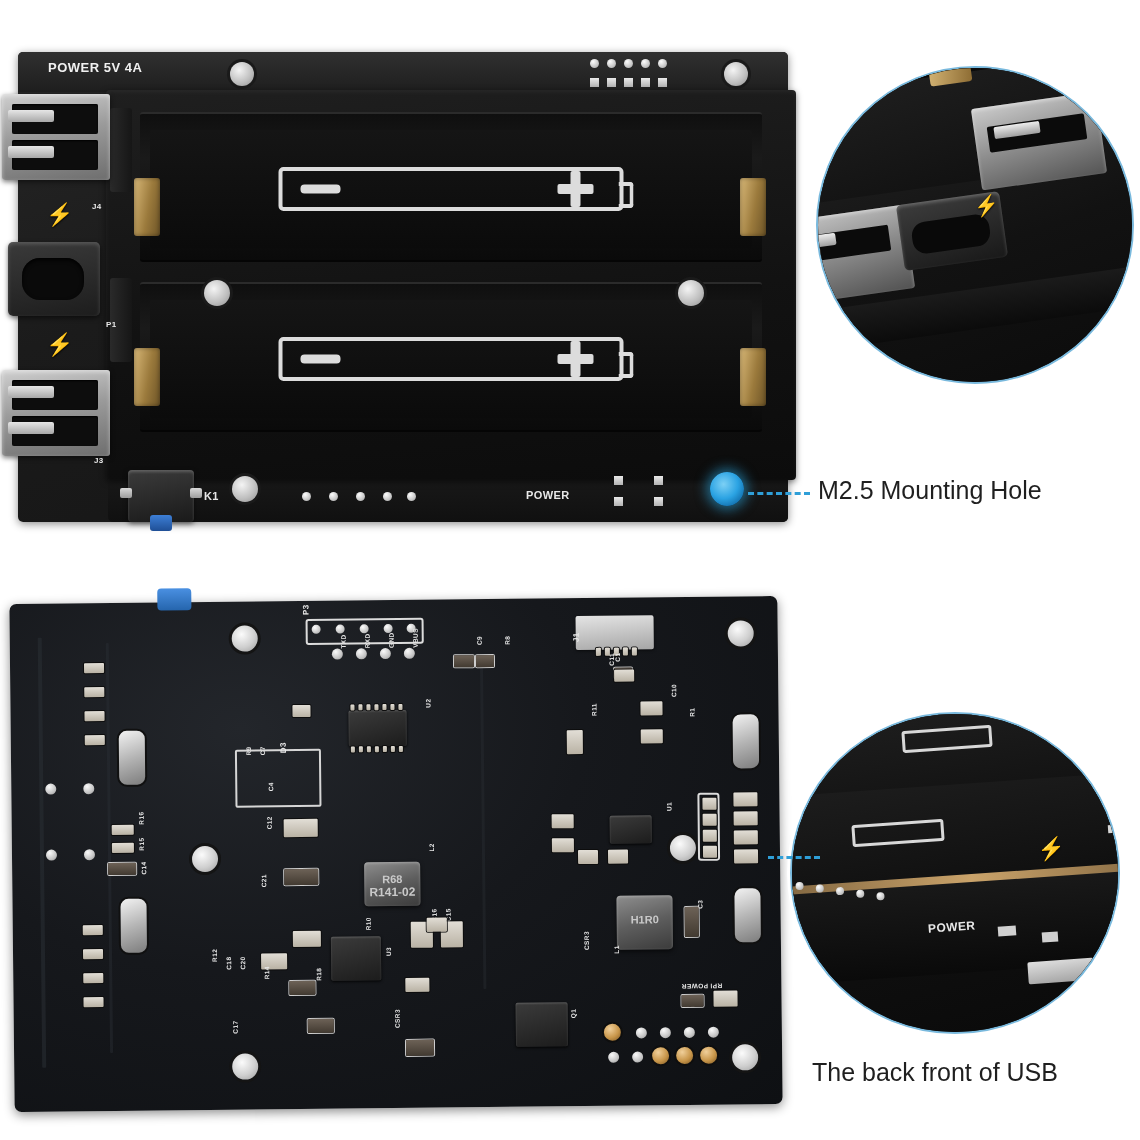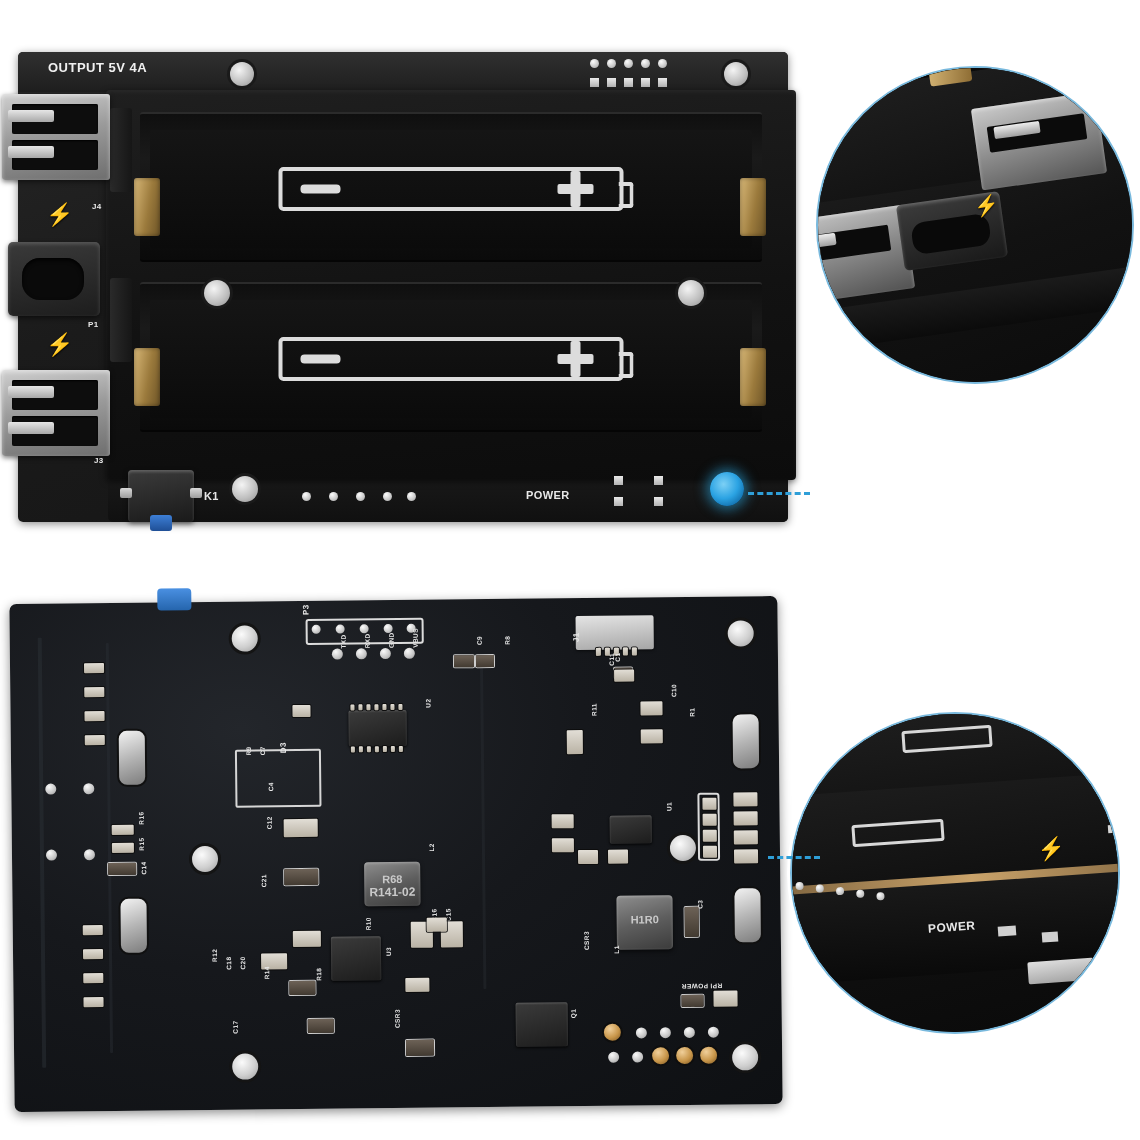--- a/index.html
+++ b/index.html
@@ -165,21 +165,21 @@
 </style>
 </head>
 <body>
 
 <div class="stage">
 
   <div class="abs" id="front-board">
     <div class="pcb-top-strip"></div>
     <div class="pcb-bottom-strip"></div>
 
-    <div class="abs output-label silk">OUTPUT 5V 4A</div>
+    <div class="abs output-label silk">POWER 5V 4A</div>
 
     <div class="abs" style="left:572px;top:7px;width:110px;height:32px;">
       <div class="pad" style="left:0;top:0;"></div>
         <div class="pad" style="left:17px;top:0;"></div>
       <div class="pad" style="left:34px;top:0;"></div>
         <div class="pad" style="left:51px;top:0;"></div>
       <div class="pad" style="left:68px;top:0;"></div>
       <div class="pad-sq" style="left:0;top:19px;"></div>
         <div class="pad-sq" style="left:17px;top:19px;"></div>
       <div class="pad-sq" style="left:34px;top:19px;"></div>
@@ -222,21 +222,21 @@
       <div class="tongue" style="top:16px;"></div>
       <div class="slot s2"></div>
       <div class="tongue" style="top:52px;"></div>
     </div>
     <div class="bolt" style="left:28px;top:152px;">⚡</div>
     <div class="abs silk silk-sm" style="left:74px;top:150px;">J4</div>
 
     <div class="usb-c" style="top:190px;">
       <div class="mouth"></div>
     </div>
-    <div class="abs silk silk-sm" style="left:70px;top:268px;">P1</div>
+    <div class="abs silk silk-sm" style="left:88px;top:268px;">P1</div>
     <div class="bolt" style="left:28px;top:282px;">⚡</div>
 
     <div class="usb-a" style="top:318px;">
       <div class="slot s1"></div>
       <div class="tongue" style="top:16px;"></div>
       <div class="slot s2"></div>
       <div class="tongue" style="top:52px;"></div>
     </div>
     <div class="abs silk silk-sm" style="left:76px;top:404px;">J3</div>
 
@@ -261,20 +261,21 @@
       <div class="pad-sq" style="left:0;top:0;"></div>
         <div class="pad-sq" style="left:40px;top:0;"></div>
       <div class="pad-sq" style="left:0;top:21px;"></div>
         <div class="pad-sq" style="left:40px;top:21px;"></div>
     </div>
 
     <div class="blue-hole" style="left:692px;top:420px;"></div>
   </div>
 
   <div class="leader" style="left:748px;top:492px;width:62px;"></div>
+  <div class="anno-text" style="left:818px;top:476px;">M2.5 Mounting Hole</div>
 
   <div class="detail-circle" id="detail-top">
     <div class="dc-scene" style="background:linear-gradient(160deg,#2a2a2a,#121212 55%,#090909);">
 
       <div class="abs" style="left:-10px;top:10px;width:300px;height:150px;background:linear-gradient(170deg,#242424,#101010);transform:rotate(-8deg);border-radius:4px;"></div>
       <div class="abs" style="left:20px;top:28px;width:250px;height:22px;background:#0a0a0a;transform:rotate(-8deg);border-radius:3px;"></div>
       <div class="abs" style="left:18px;top:40px;width:46px;height:38px;background:linear-gradient(100deg,#d8b878,#8d6c33);transform:rotate(-8deg);border-radius:3px;"></div>
       <div class="abs" style="left:150px;top:18px;width:42px;height:38px;background:linear-gradient(100deg,#d8b878,#8d6c33);transform:rotate(-8deg);border-radius:3px;"></div>
 
       <div class="abs" style="left:198px;top:72px;width:126px;height:82px;background:linear-gradient(170deg,#cbcbcb,#8c8c8c 50%,#555);transform:rotate(-8deg);border-radius:3px;box-shadow:inset 0 2px 4px rgba(255,255,255,.4);"></div>
@@ -513,14 +514,15 @@
       </div>
       <div class="abs silk" style="left:176px;top:246px;font-size:12px;transform:rotate(-4deg);">POWER</div>
       <div class="bolt" style="left:286px;top:164px;font-size:22px;transform:rotate(-4deg);">⚡</div>
       <div class="abs" style="left:276px;top:286px;width:66px;height:22px;background:linear-gradient(175deg,#e0e0e0,#a0a0a0);border-radius:2px;transform:rotate(-4deg);"></div>
       <div class="abs" style="left:246px;top:252px;width:18px;height:10px;background:#d0d0d0;transform:rotate(-4deg);"></div>
       <div class="abs" style="left:290px;top:258px;width:16px;height:10px;background:#d0d0d0;transform:rotate(-4deg);"></div>
     </div>
   </div>
 
   <div class="leader" style="left:768px;top:856px;width:52px;"></div>
+  <div class="anno-text" style="left:812px;top:1058px;">The back front of USB</div>
 
 </div>
 
 </body></html>

